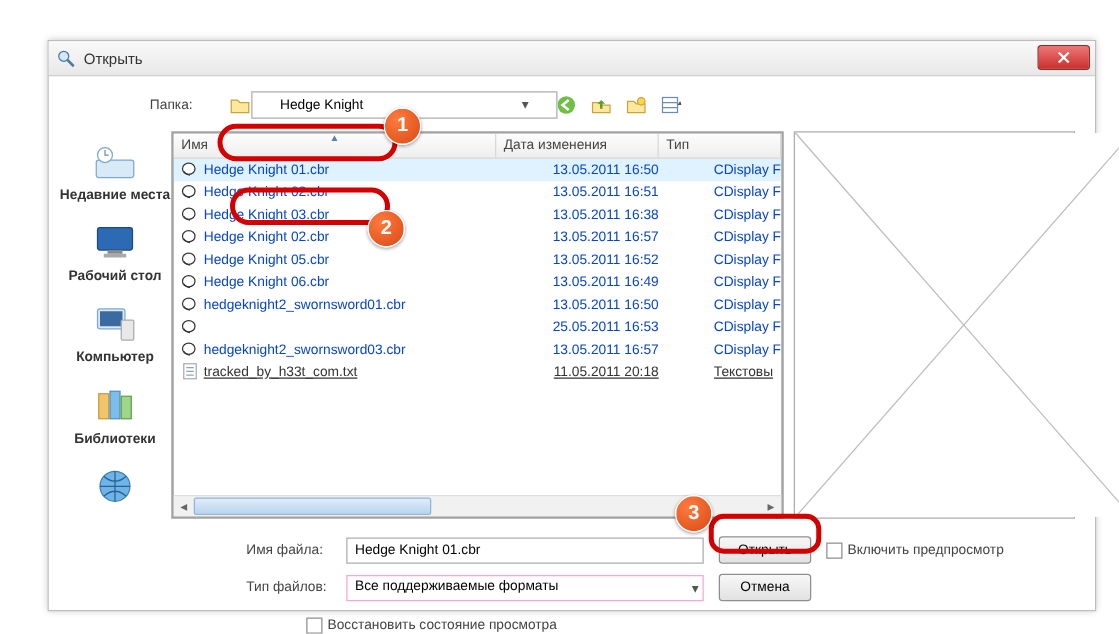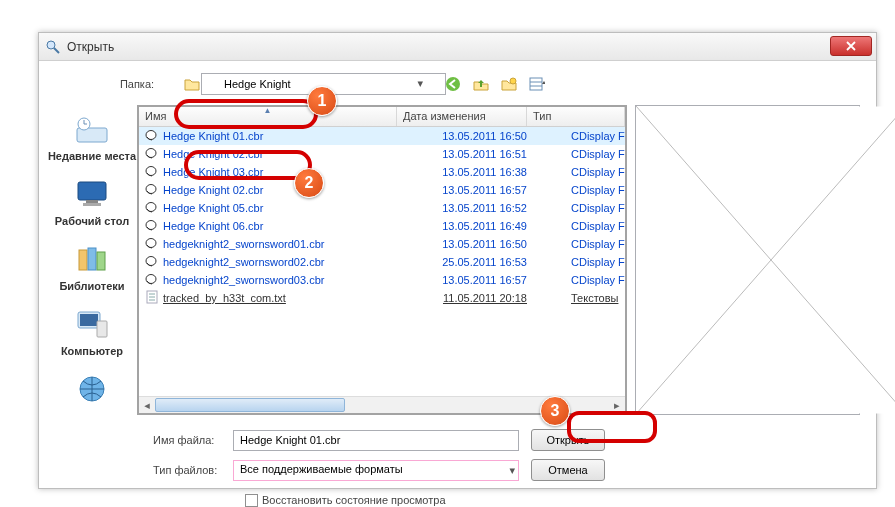--- a/index.html
+++ b/index.html
@@ -36,21 +36,21 @@
   .row .c2 { width:130px;text-align:right; }
   .row .c3 { flex:1; white-space:nowrap; overflow:hidden;margin-left:44px; }
   .row.txtfile { color:#333;text-decoration:underline; }
   .scrollbar { height:17px; background:#f1f1f1; border-top:1px solid #ddd; position:relative; }
   .scrollbar .thumb{position:absolute; left:16px; top:1px; width:190px; height:14px; background:linear-gradient(to bottom,#e0ecf8,#b8d4ef); border:1px solid #8fb5d9; border-radius:2px;}
   .scrollbar .arr{position:absolute;top:0;width:16px;height:17px;display:flex;align-items:center;justify-content:center;color:#666;cursor:pointer;}
   .scrollbar .larr{left:0;} .scrollbar .rarr{right:0;}
   .preview { width:272px; margin-left:8px; border:1px solid #abadb3; background:#fff; position:relative; }
   .preview svg{position:absolute;top:0;left:0;}
   .bottom { margin-left:106px; margin-top:12px; }
-  .brow { display:flex; align-items:center; height:26px; margin-bottom:4px; }
+  .brow { display:flex; align-items:center; height:26px; margin-bottom:4px;margin-left:44px; }
   .brow .blbl { width:80px; color:#444; }
   .brow input.txt { width:286px; height:21px; border:1px solid #abadb3; padding:2px 6px; background:#fff; }
   .brow .combo { width:286px; height:21px; border:1px solid #f9a8d4; padding:2px 6px; background:#fff; position:relative; }
   .brow .combo .drop{position:absolute;right:3px;top:3px;color:#555;cursor:pointer;}
   .btn { width:74px; height:22px; margin-left:12px; background:linear-gradient(to bottom,#f7f7f7,#e2e2e2); border:1px solid #8f8f8f; border-radius:3px; cursor:pointer; display:flex;align-items:center;justify-content:center; }
   .chk { display:flex; align-items:center; gap:4px; margin-left:12px; cursor:pointer; color:#444; }
   .chk .box{width:13px;height:13px;border:1px solid #8f8f8f;background:#fff;}
   
   .callout-ring { position:absolute; border:4px solid #d40000; border-radius:18px; pointer-events:none; z-index:50; }
   .badge { position:absolute; width:30px;height:30px; border-radius:50%; background:radial-gradient(circle at 35% 30%,#ff7a3d,#d84a15); border:1px solid #fff; box-shadow:0 1px 3px rgba(0,0,0,0.4); color:#fff; font-weight:bold; font-size:16px; display:flex;align-items:center;justify-content:center; z-index:60; }
@@ -135,36 +135,36 @@
                 <rect x="3" y="3" width="28" height="18" rx="2" fill="#2c6bb3" stroke="#1a4a80"></rect>
                 <rect x="11" y="21" width="12" height="3" fill="#888"></rect>
                 <rect x="8" y="24" width="18" height="3" fill="#aaa"></rect>
               </svg>
             </span>
           <span class="ptxt">Рабочий стол</span>
         </div>
         <div class="place">
           <span class="pico">
               <svg width="34" height="30">
+                <rect x="3" y="3" width="22" height="16" rx="2" fill="#d8e9f7" stroke="#7da8cf"></rect>
+                <rect x="5" y="5" width="18" height="12" fill="#3a6aa0"></rect>
+                <rect x="22" y="12" width="10" height="16" rx="1" fill="#e8e8e8" stroke="#aaa"></rect>
+              </svg>
+            </span>
+          <span class="ptxt">Компьютер</span>
+        </div>
+        <div class="place">
+          <span class="pico">
+              <svg width="34" height="30">
                 <rect x="4" y="6" width="8" height="20" fill="#f3c56b" stroke="#c79a3a"></rect>
                 <rect x="13" y="4" width="8" height="22" fill="#7fbce8" stroke="#4a8fc7"></rect>
                 <rect x="22" y="8" width="8" height="18" fill="#9fd68a" stroke="#5fa04a"></rect>
               </svg>
             </span>
           <span class="ptxt">Библиотеки</span>
-        </div>
-        <div class="place">
-          <span class="pico">
-              <svg width="34" height="30">
-                <rect x="3" y="3" width="22" height="16" rx="2" fill="#d8e9f7" stroke="#7da8cf"></rect>
-                <rect x="5" y="5" width="18" height="12" fill="#3a6aa0"></rect>
-                <rect x="22" y="12" width="10" height="16" rx="1" fill="#e8e8e8" stroke="#aaa"></rect>
-              </svg>
-            </span>
-          <span class="ptxt">Компьютер</span>
         </div>
         <div class="place">
           <span class="pico">
               <svg width="34" height="30">
                 <circle cx="17" cy="15" r="12" fill="#6fb4e8" stroke="#3a7fb5"></circle>
                 <path d="M5 15 h24 M17 3 v24 M8 7 q9 8 18 0 M8 23 q9 -8 18 0" stroke="#2a6090" fill="none"></path>
               </svg>
             </span>
           <span class="ptxt"></span>
         </div>
@@ -253,21 +253,20 @@
               </div>
               <div class="c2">13.05.2011 16:50</div>
               <div class="c3">CDisplay F</div>
             </div>
             <div class="row">
               <div class="c1">
                 <span><svg width="14" height="14">
                     <ellipse cx="6" cy="7" rx="5" ry="4.5" fill="#fff" stroke="#333"></ellipse>
                     <path d="M2 9 q2 3 5 3" fill="none" stroke="#333"></path>
                   </svg></span>
-                <span>hedgeknight2_swornsword02.cbr</span>
               </div>
               <div class="c2">25.05.2011 16:53</div>
               <div class="c3">CDisplay F</div>
             </div>
             <div class="row">
               <div class="c1">
                 <span><svg width="14" height="14">
                     <ellipse cx="6" cy="7" rx="5" ry="4.5" fill="#fff" stroke="#333"></ellipse>
                     <path d="M2 9 q2 3 5 3" fill="none" stroke="#333"></path>
                   </svg></span>
@@ -306,20 +305,24 @@
       </div>
     </div>
 
     <div class="bottom">
       <div class="brow">
         <span class="blbl">Имя файла:</span>
         <input class="txt" value="Hedge Knight 01.cbr" style="">
         <div class="btn">
             <span>Открыть</span>
           </div>
+        <label class="chk">
+            <span class="box"></span>
+            <span>Включить предпросмотр</span>
+          </label>
       </div>
       <div class="brow">
         <span class="blbl">Тип файлов:</span>
         <div class="combo"><span>Все поддерживаемые форматы</span><span class="drop">▾</span></div>
         <div class="btn">
             <span>Отмена</span>
           </div>
       </div>
       <div class="brow" style="margin-left:80px;">
         <label class="chk">

